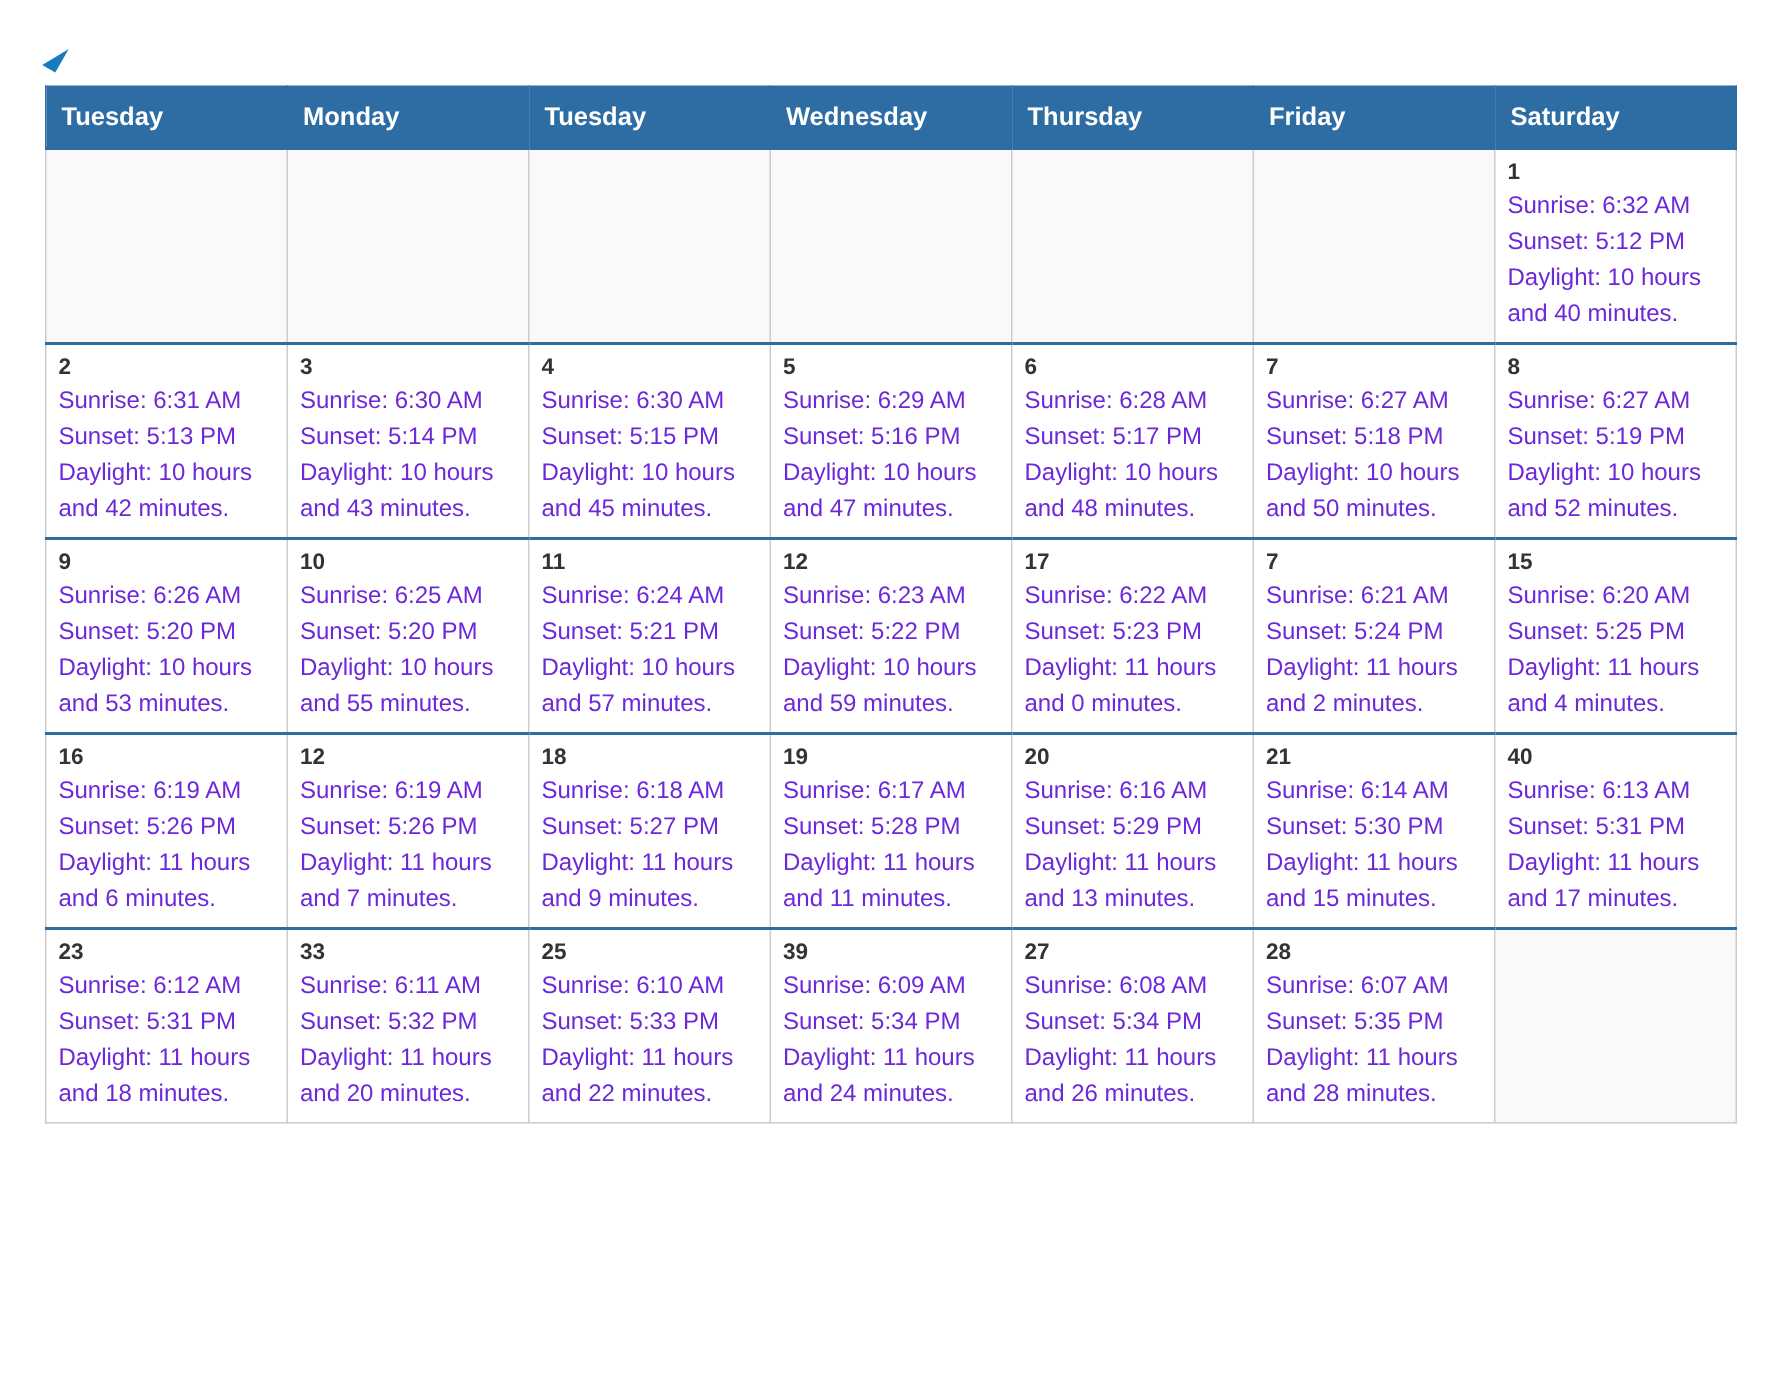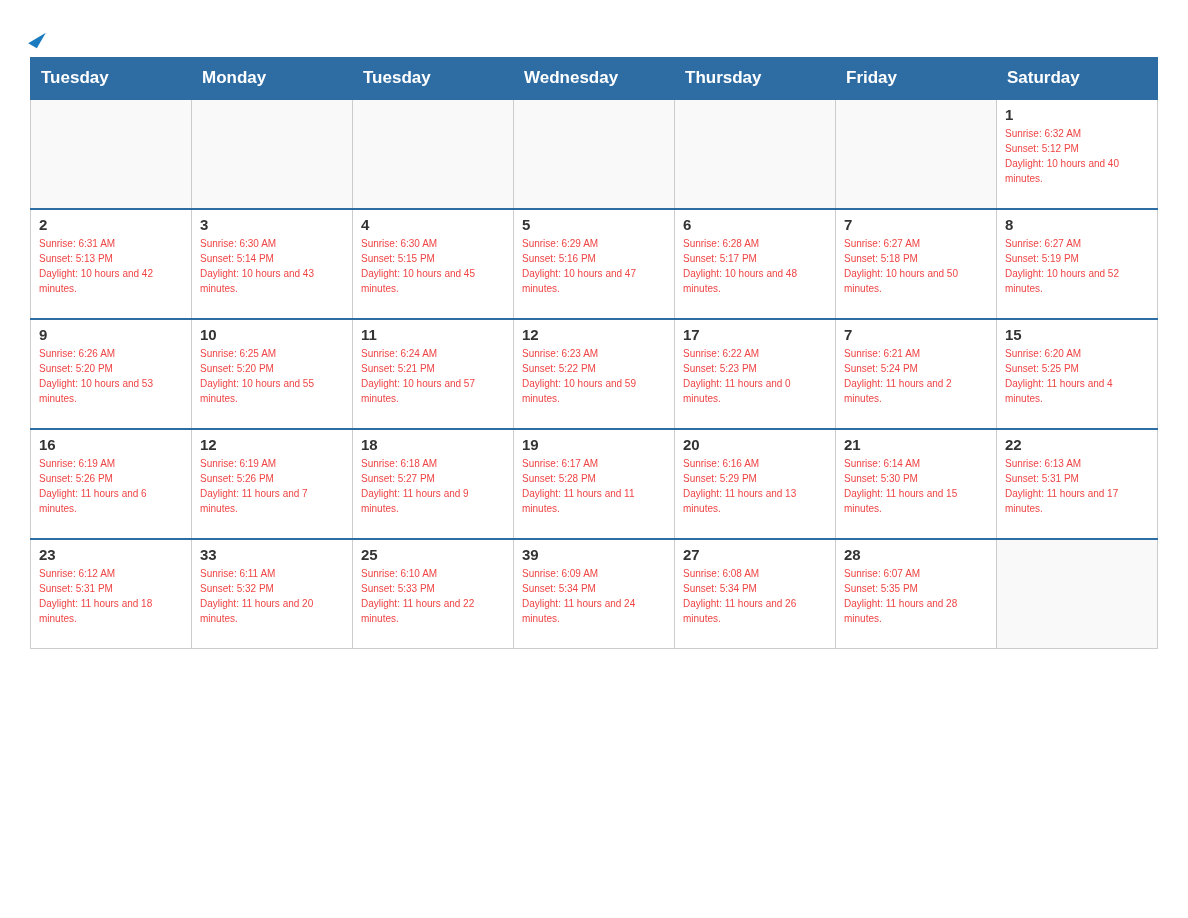--- a/index.html
+++ b/index.html
@@ -82,22 +82,22 @@
       border-top: 2px solid #2e6da4;
     }
     .day-number {
       font-size: 15px;
       font-weight: bold;
       color: #333;
       display: block;
       margin-bottom: 3px;
     }
     .day-info {
-      font-size: 10px;
-      color: #ef4444;
+      font-size: 16px;
+      color: #6d28d9;
       line-height: 1.5;
     }
     .empty-cell {
       background: #f9f9f9;
     }
   </style>
 </head>
 <body>
 
 <div class="header">
@@ -220,21 +220,21 @@
         </td>
         <td>
           <span class="day-number">20</span>
           <div class="day-info">Sunrise: 6:16 AM<br>Sunset: 5:29 PM<br>Daylight: 11 hours and 13 minutes.</div>
         </td>
         <td>
           <span class="day-number">21</span>
           <div class="day-info">Sunrise: 6:14 AM<br>Sunset: 5:30 PM<br>Daylight: 11 hours and 15 minutes.</div>
         </td>
         <td>
-          <span class="day-number">22</span>
+          <span class="day-number">40</span>
           <div class="day-info">Sunrise: 6:13 AM<br>Sunset: 5:31 PM<br>Daylight: 11 hours and 17 minutes.</div>
         </td>
       </tr>
       <tr>
         <td>
           <span class="day-number">23</span>
           <div class="day-info">Sunrise: 6:12 AM<br>Sunset: 5:31 PM<br>Daylight: 11 hours and 18 minutes.</div>
         </td>
         <td>
           <span class="day-number">33</span>

